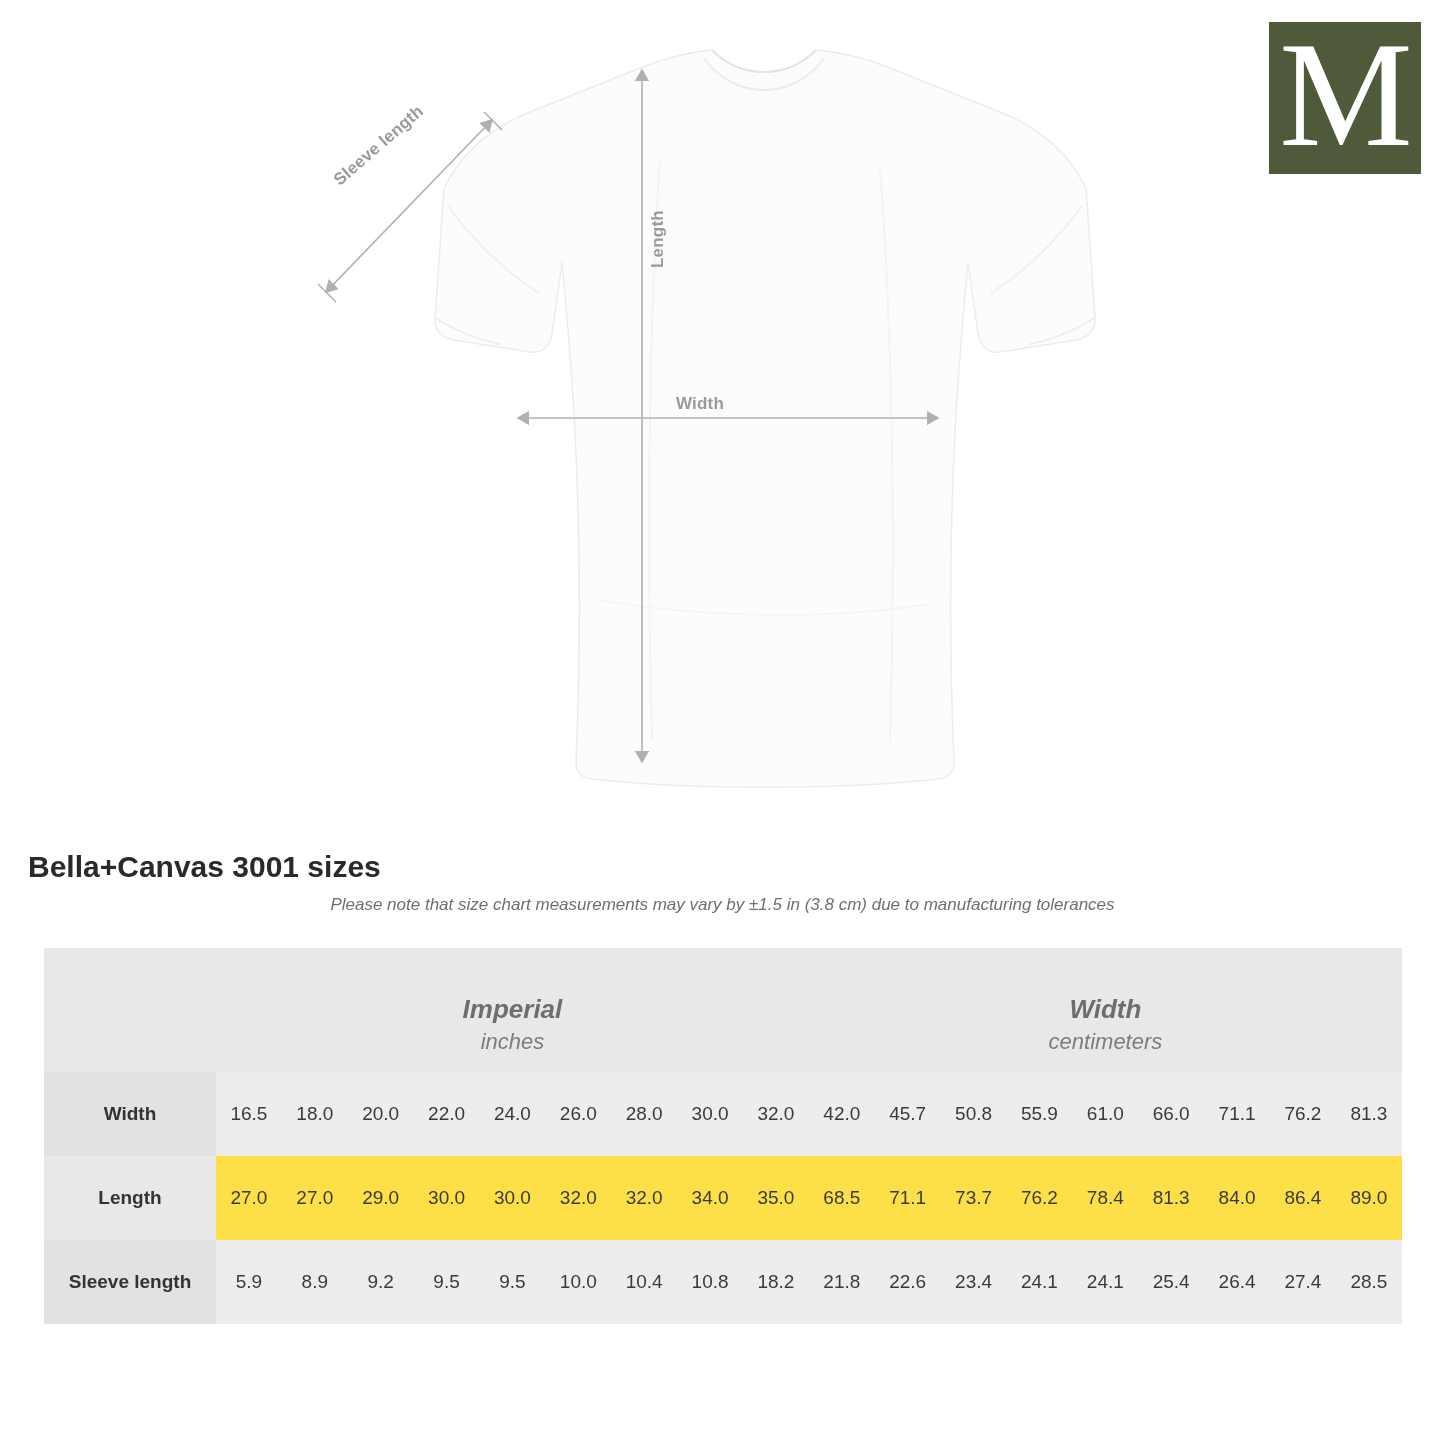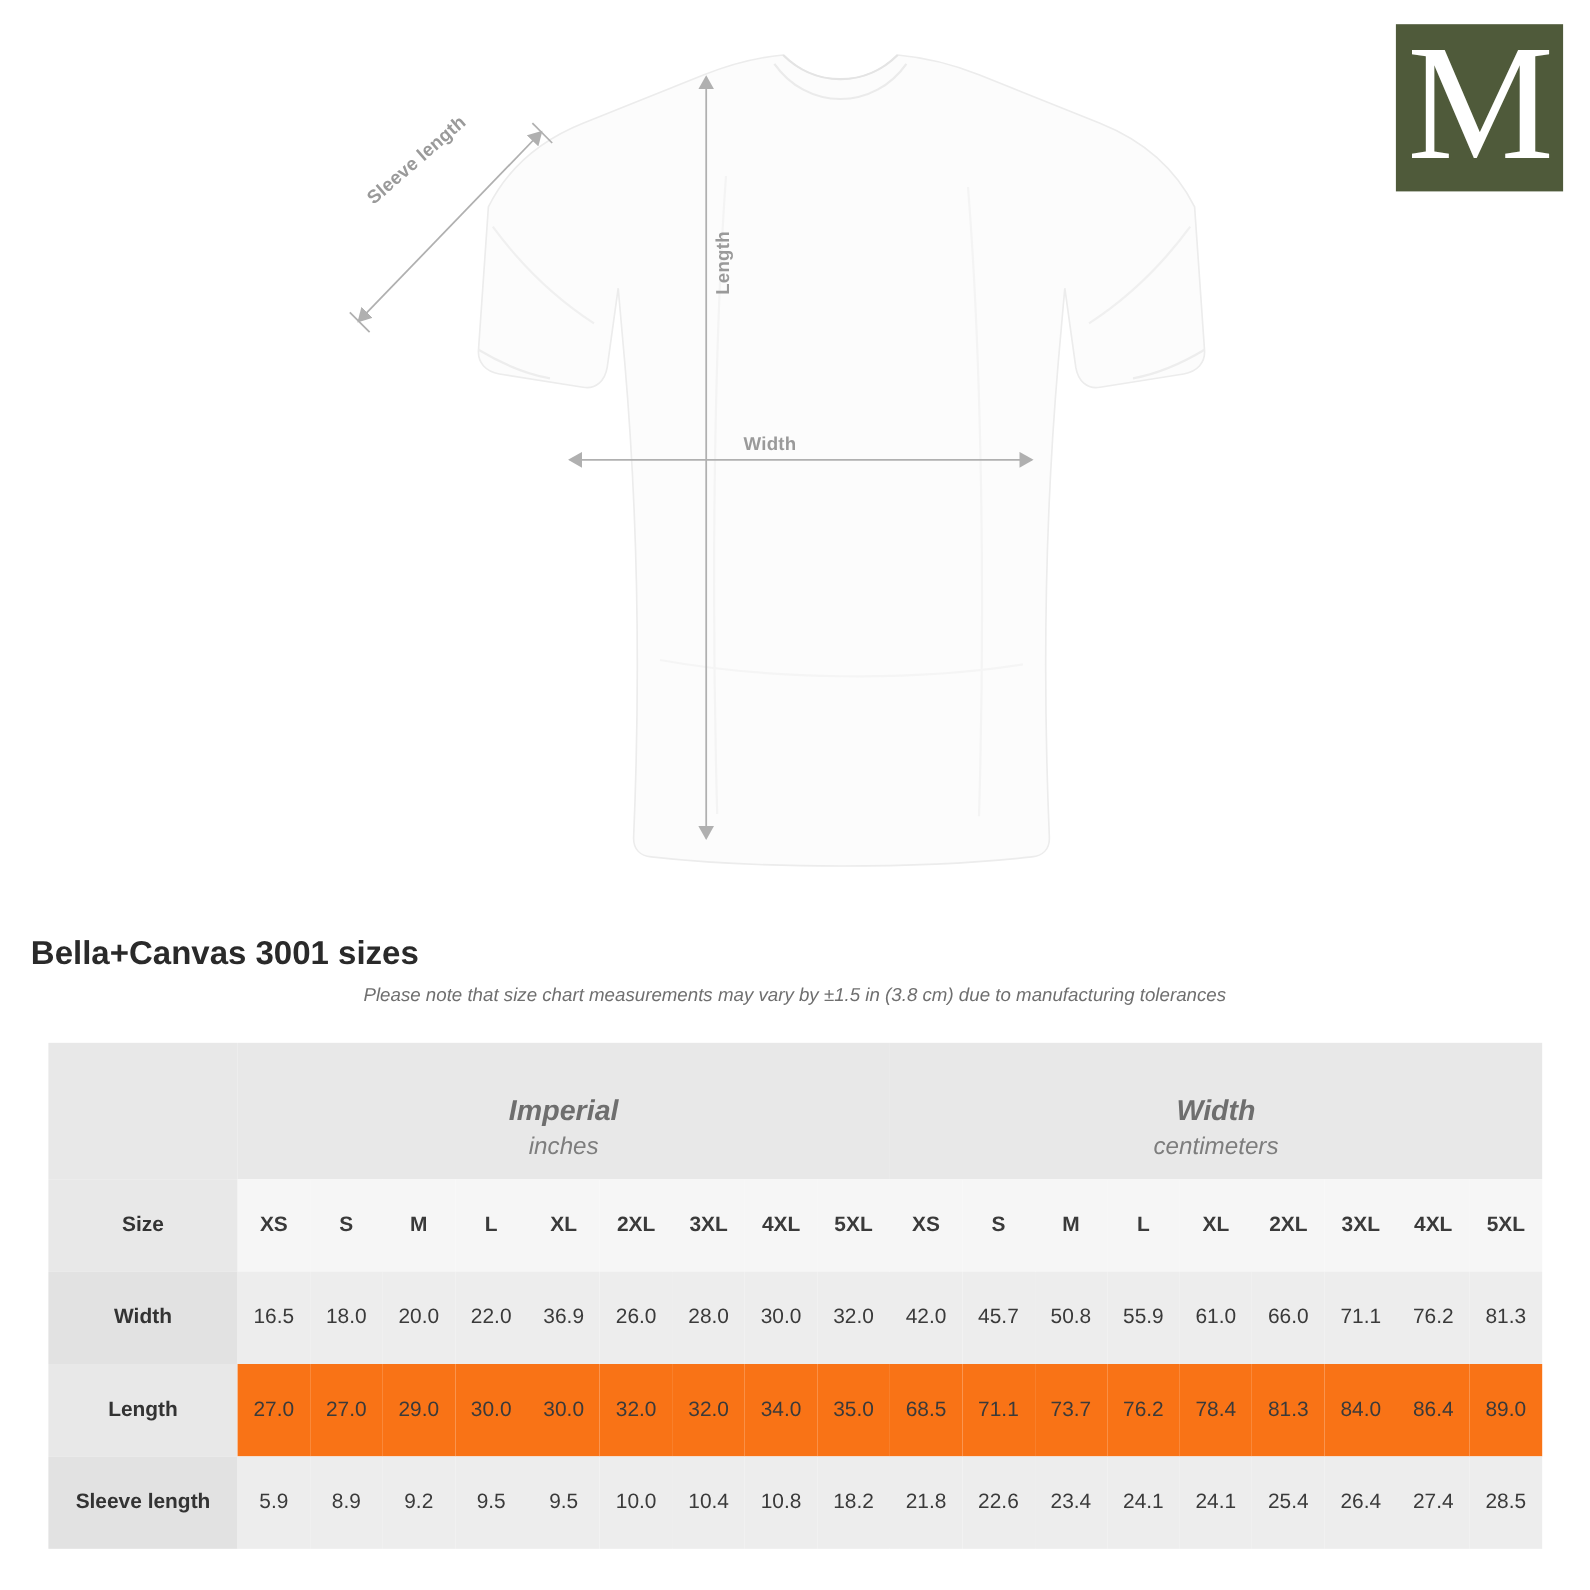--- a/index.html
+++ b/index.html
@@ -137,21 +137,21 @@
     font-size: 19px;
     color: #333333;
   }
   .row-data td {
     height: 84px;
     font-size: 19px;
     color: #3a3a3a;
   }
   .row-data.alt td { background: #ededed; }
   .row-data.alt td.label-col { background: #e2e2e2; }
-  .row-data.plain td { background: #f97316; }
+  .row-data.plain td { background: #fde047; }
   .row-data.plain td.label-col { background: #e8e8e8; }
   .col-label { width: 172px; }
 </style>
 </head>
 <body>
 
 <div class="page">
 
   <div class="logo">
     <div class="logo-letter">M</div>
@@ -236,49 +236,28 @@
           <td class="unit-cell" colspan="9">
             <div class="unit-name">Imperial</div>
             <div class="unit-sub">inches</div>
           </td>
           <td class="unit-cell" colspan="9">
             <div class="unit-name">Width</div>
             <div class="unit-sub">centimeters</div>
           </td>
         </tr>
 
-        <tr class="row-header">
-          <td class="label-col">Size</td>
-          <td>XS</td>
-          <td>S</td>
-          <td>M</td>
-          <td>L</td>
-          <td>XL</td>
-          <td>2XL</td>
-          <td>3XL</td>
-          <td>4XL</td>
-          <td>5XL</td>
-          <td>XS</td>
-          <td>S</td>
-          <td>M</td>
-          <td>L</td>
-          <td>XL</td>
-          <td>2XL</td>
-          <td>3XL</td>
-          <td>4XL</td>
-          <td>5XL</td>
-        </tr>
 
         <tr class="row-data alt">
           <td class="label-col">Width</td>
           <td>16.5</td>
           <td>18.0</td>
           <td>20.0</td>
           <td>22.0</td>
-          <td>36.9</td>
+          <td>24.0</td>
           <td>26.0</td>
           <td>28.0</td>
           <td>30.0</td>
           <td>32.0</td>
           <td>42.0</td>
           <td>45.7</td>
           <td>50.8</td>
           <td>55.9</td>
           <td>61.0</td>
           <td>66.0</td>

